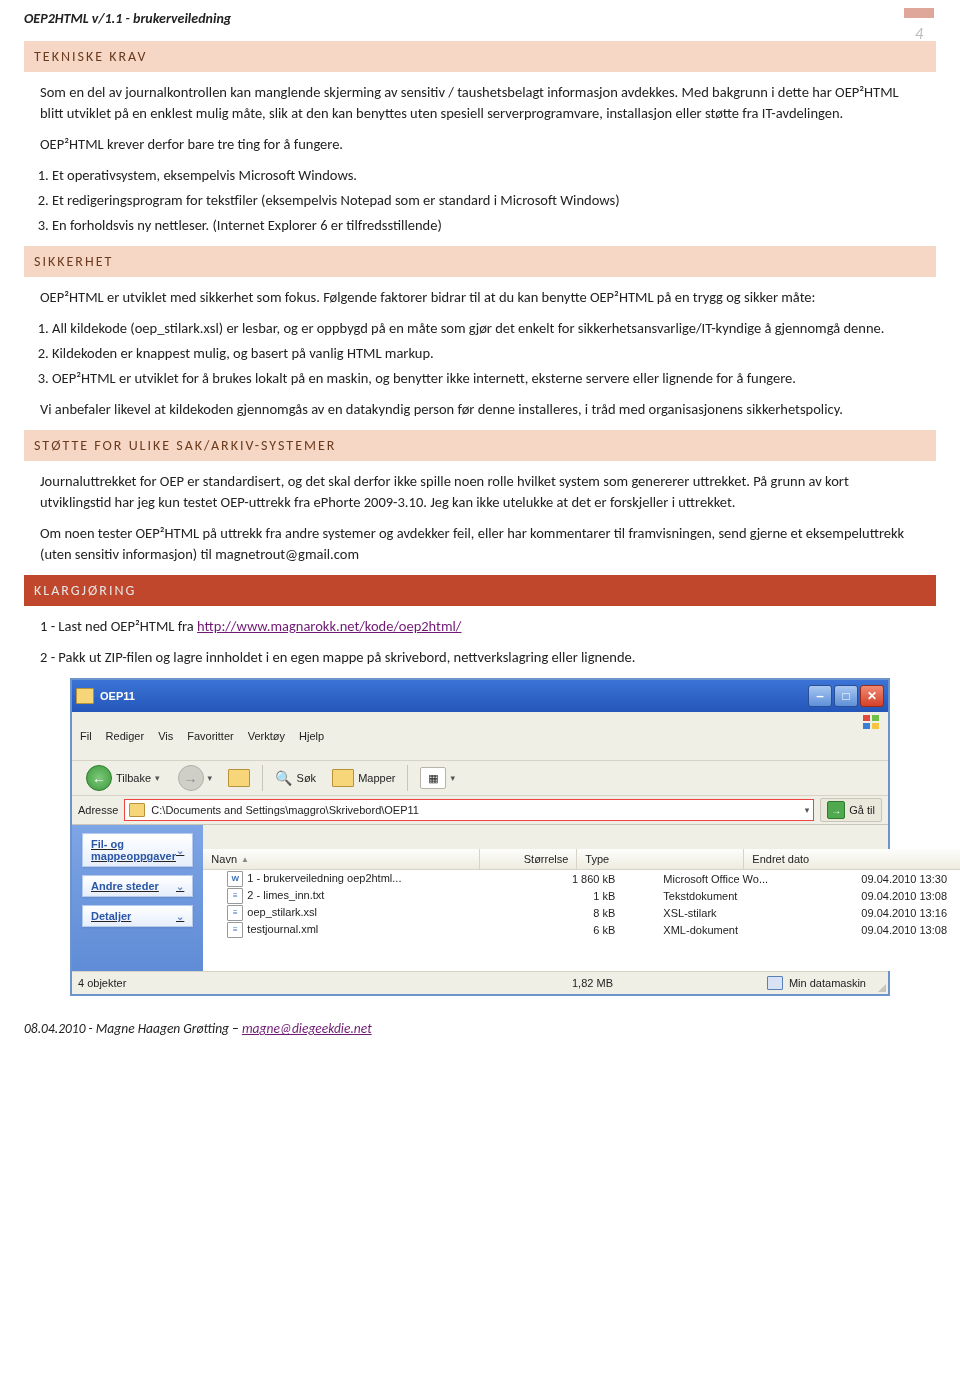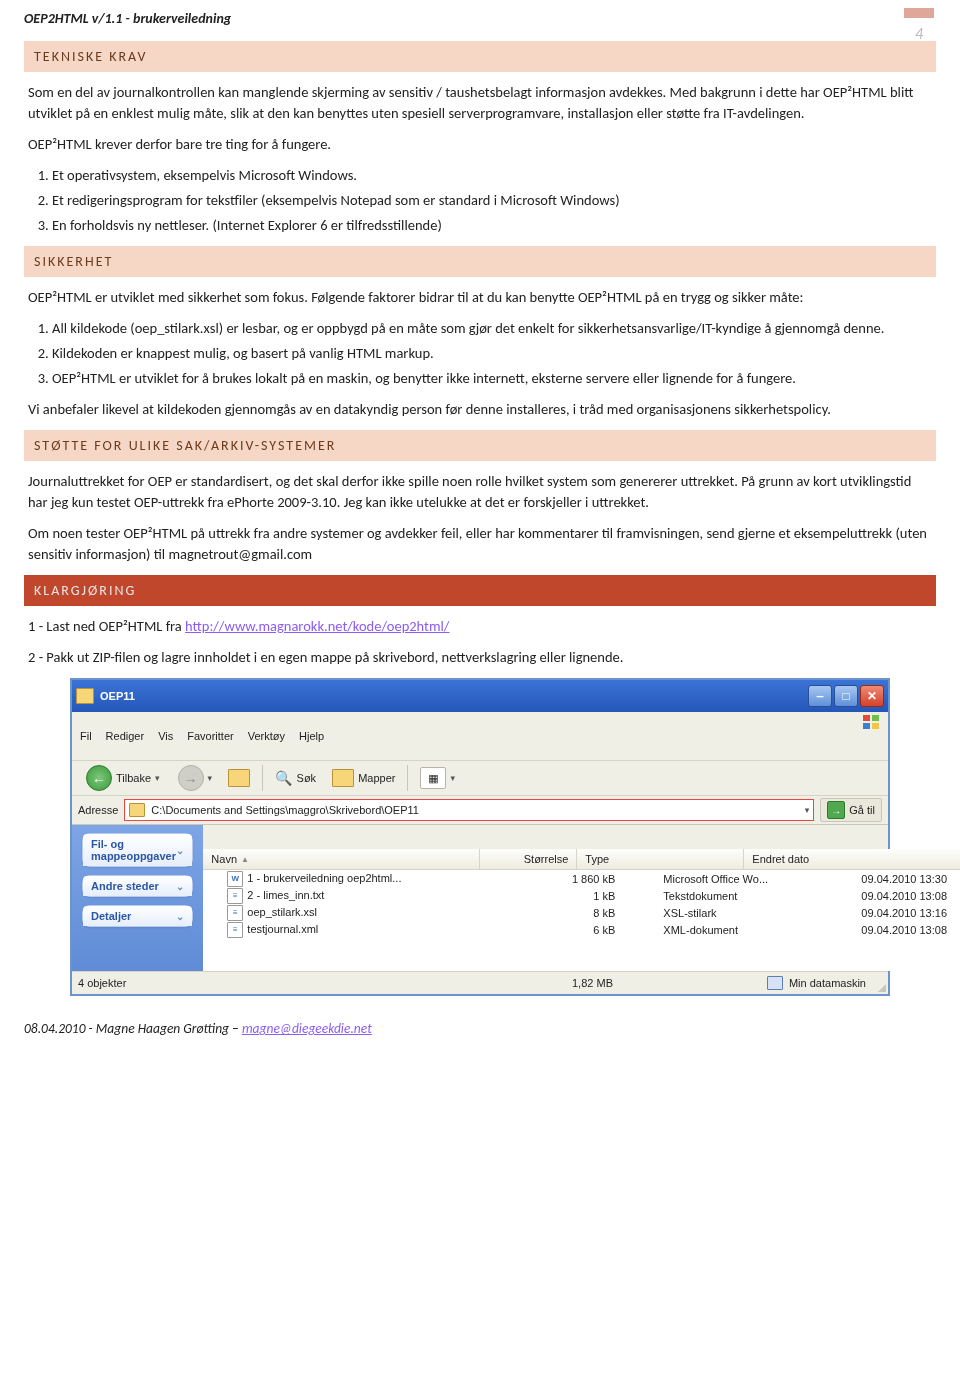--- a/index.html
+++ b/index.html
@@ -39,24 +39,24 @@
   }
   .heading-red {
     background: #c0472c;
     color: #e5e5e5;
     letter-spacing: 2px;
     font-size: 14px;
     padding: 7px 10px;
     margin: 10px 0 10px 0;
     font-weight: 400;
   }
-  p { margin: 10px 4px; line-height: 1.45; }
+  p { margin: 10px 16px; line-height: 1.45; }
   ol { margin: 10px 0 10px 28px; padding: 0; }
   ol li { margin: 4px 0; line-height: 1.45; }
-  a { color: #8b5cf6; text-decoration: underline; }
+  a { color: #701a75; text-decoration: underline; }
 
   
   .explorer {
     border: 2px solid #6b93cc;
     margin: 8px auto 18px auto;
     width: 816px;    background: #f0efe6;
     font-family: Tahoma, "Segoe UI", sans-serif;
     font-size: 11px;
     color: #222;
   }
@@ -156,23 +156,24 @@
     display:flex; height: 146px;
   }
   .sidepanel {
     width: 200px;
     background: linear-gradient(#7ea5e6, #5f8cd6);
     padding: 8px 10px;
     display:flex; flex-direction:column; gap:8px;
   }
   .sidebox {
     background: linear-gradient(#eef4fd, #d8e5f7);
-    border-radius: 8px;
+    border-radius: 0;
     border: 1px solid #b7ccec;
     box-shadow: 0 1px 2px rgba(0,0,0,0.1);
+    text-decoration: underline;
   }
   .sidebox .head {
     background: linear-gradient(#fff, #e6eefb);
     color: #2b56a6;
     font-weight: bold;
     padding: 4px 8px;
     display:flex; align-items:center; justify-content:space-between;
     border-radius: 4px 4px 0 0;
   }
   .sidebox .head .chev { color:#6a8bc4; font-size:10px; }

